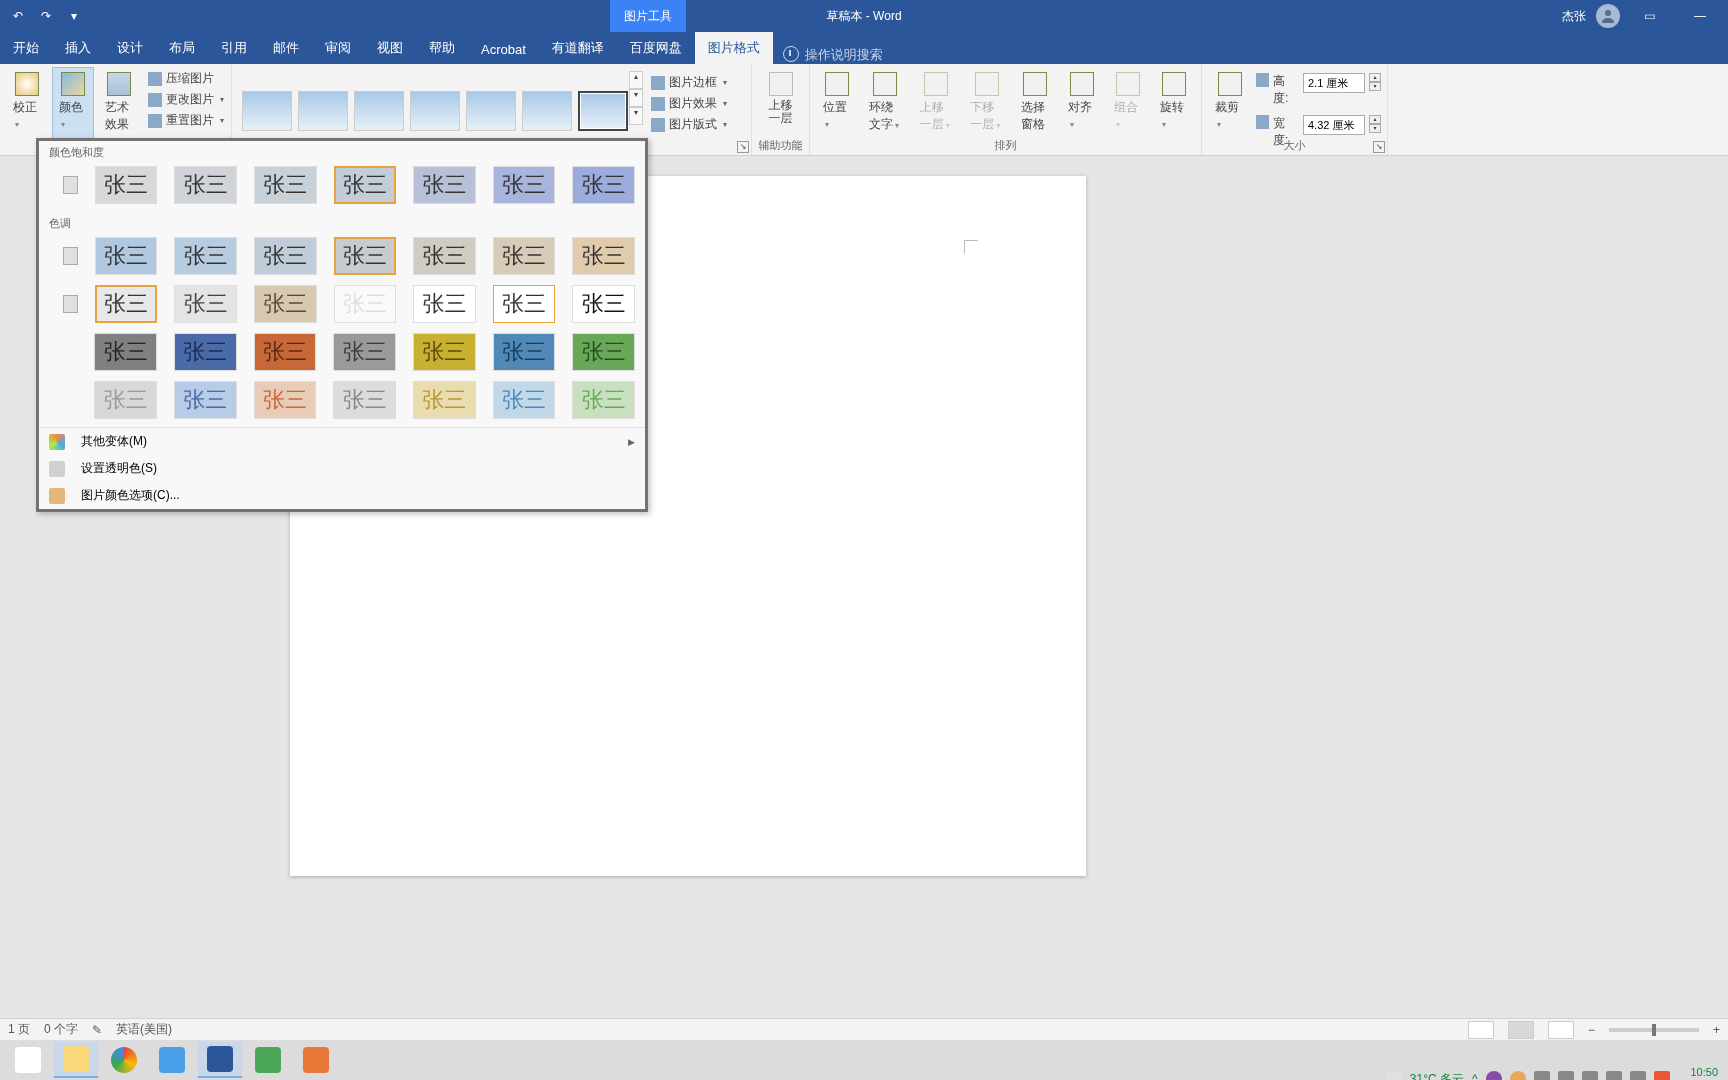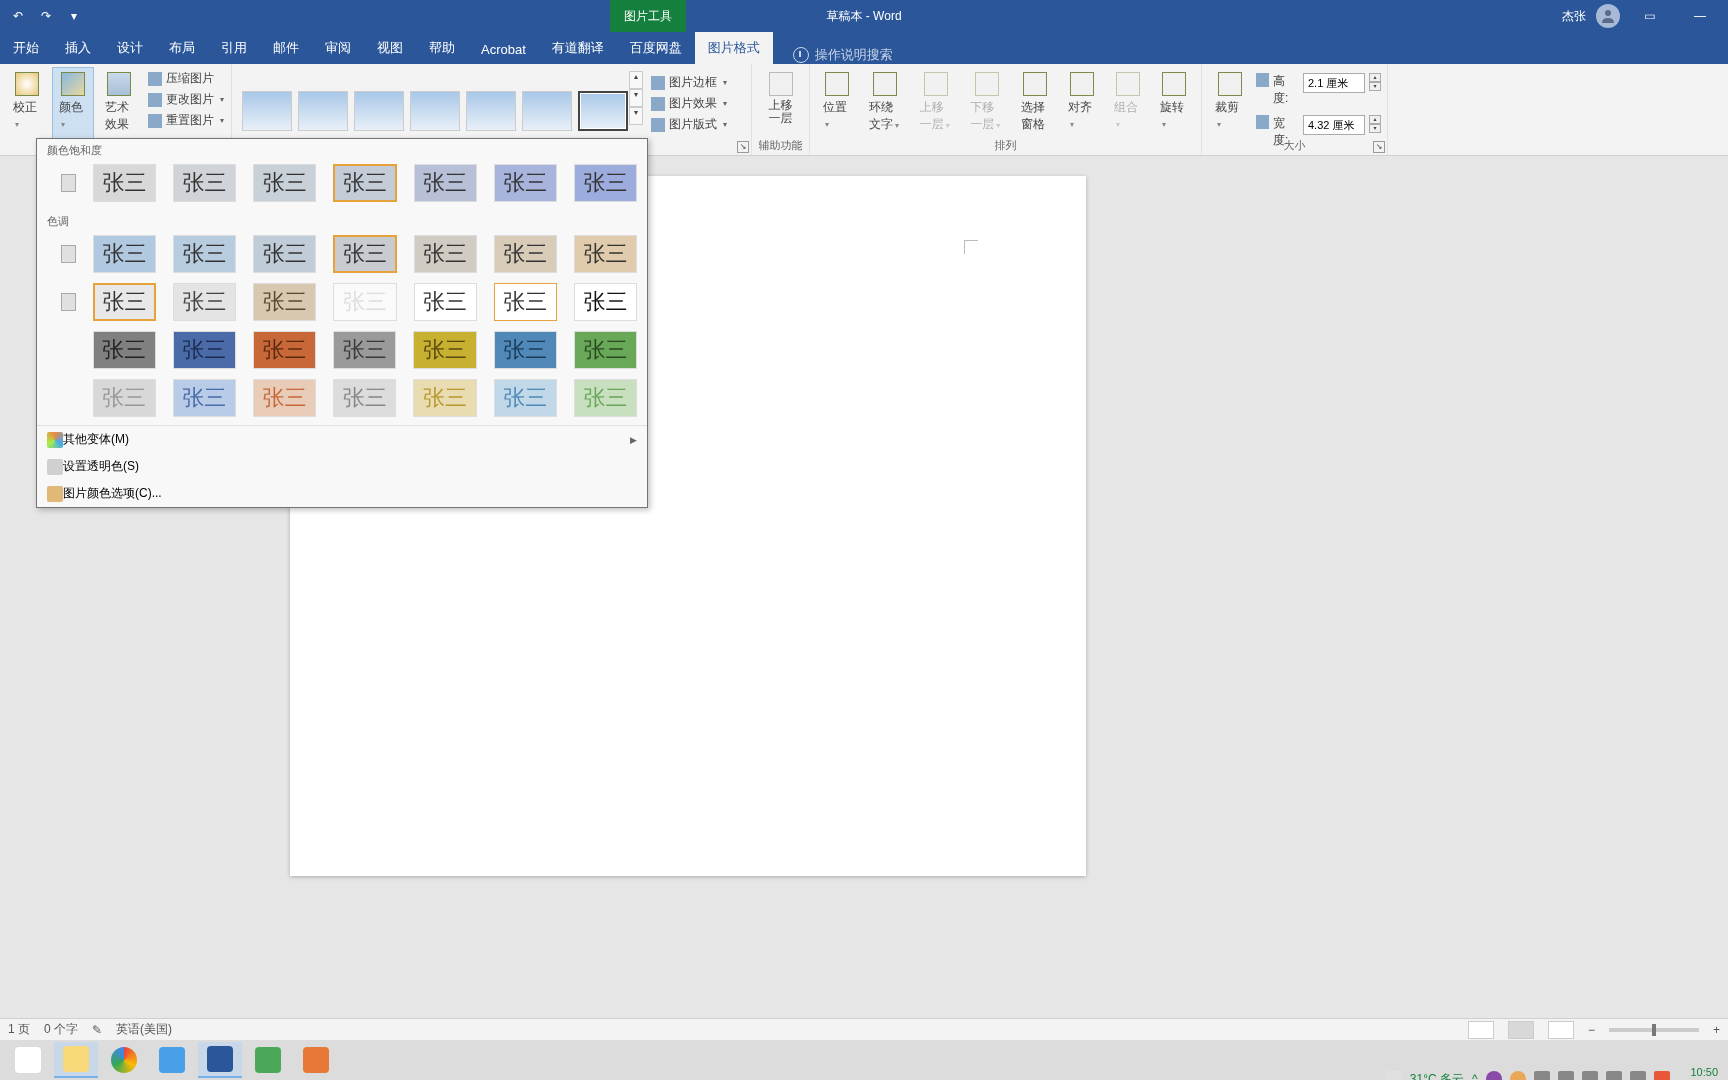--- a/index.html
+++ b/index.html
@@ -3,30 +3,30 @@
 <meta charset="utf-8">
 <style>
 * { margin: 0; padding: 0; box-sizing: border-box; font-family: "Microsoft YaHei", sans-serif; }
 body { background: #e6e6e6; width: 1728px; height: 1080px; overflow: hidden; position: relative; }
 
 
 .titlebar { height: 32px; background: #2b579a; display: flex; align-items: center; color: #fff; font-size: 12px; position: relative; }
 .titlebar .qat { display: flex; gap: 8px; padding-left: 8px; align-items: center; }
 .titlebar .qat-btn { width: 20px; height: 20px; display: flex; align-items: center; justify-content: center; cursor: pointer; }
 .titlebar .doc-title { position: absolute; left: 50%; transform: translateX(-50%); }
-.titlebar .tool-tab { position: absolute; left: 610px; background: #15803d; height: 32px; padding: 0 14px; display: flex; align-items: center; }
+.titlebar .tool-tab { position: absolute; left: 610px; background: #3b82f6; height: 32px; padding: 0 14px; display: flex; align-items: center; }
 .titlebar .right { position: absolute; right: 0; display: flex; align-items: center; gap: 10px; padding-right: 8px; }
 .titlebar .avatar { width: 24px; height: 24px; border-radius: 50%; background: #a6b9d6; display: flex; align-items: center; justify-content: center; }
 .titlebar .win-btn { width: 40px; height: 30px; display: flex; align-items: center; justify-content: center; }
 
 
 .ribbon-tabs { height: 32px; background: #2b579a; display: flex; align-items: flex-end; color: #fff; font-size: 13px; }
 .ribbon-tabs .tab { padding: 7px 13px; cursor: pointer; }
 .ribbon-tabs .tab.active { background: #f3f3f3; color: #2b579a; }
-.ribbon-tabs .tell-me { display: flex; align-items: center; gap: 6px; padding: 0 20px; color: #c9d5e8; }
+.ribbon-tabs .tell-me { display: flex; align-items: flex-start; gap: 6px; padding: 0 10px; color: #c9d5e8; }
 .tell-me-icon { width: 16px; height: 16px; border: 1.5px solid #c9d5e8; border-radius: 50%; position: relative; }
 .tell-me-icon::after { content: ""; position: absolute; width: 2px; height: 6px; background: #c9d5e8; left: 5px; top: 3px; }
 
 
 .ribbon { height: 92px; background: #f3f3f3; border-bottom: 1px solid #d0d0d0; display: flex; font-size: 12px; color: #444; }
 .group { border-right: 1px solid #e1e1e1; padding: 3px 6px 0 6px; display: flex; flex-direction: column; position: relative; }
 .group-label { position: absolute; bottom: 2px; left: 0; right: 0; text-align: center; font-size: 11px; color: #666; }
 .group-content { display: flex; gap: 4px; flex: 1; }
 .big-btn { display: flex; flex-direction: column; align-items: center; justify-content: flex-start; padding: 4px 6px; cursor: pointer; min-width: 42px; gap: 3px; border: 1px solid transparent; }
 .big-btn.active { background: #cde0f2; border: 1px solid #9bbfdd; }
@@ -50,29 +50,29 @@
 .spinner { display: flex; flex-direction: column; }
 .spinner div { width: 12px; height: 9px; border: 1px solid #ababab; font-size: 6px; text-align: center; line-height: 7px; background: #f0f0f0; cursor: pointer; }
 .launcher { position: absolute; right: 2px; bottom: 2px; width: 12px; height: 12px; border: 1px solid #999; font-size: 8px; text-align: center; cursor: pointer; }
 
 
 .doc-area { position: absolute; top: 156px; left: 0; right: 0; bottom: 50px; background: #e6e6e6; }
 .page { position: absolute; left: 290px; top: 20px; width: 796px; height: 700px; background: #fff; box-shadow: 0 1px 4px rgba(0,0,0,0.25); }
 .selection-handle { position: absolute; left: 964px; top: 84px; width: 14px; height: 14px; border-top: 1px solid #bbb; border-left: 1px solid #bbb; }
 
 
-.color-panel { position: absolute; left: 36px; top: 138px; width: 612px; background: #f8f8f8; border: 1px solid #737373; box-shadow: 2px 2px 6px rgba(0,0,0,0.25); z-index: 10; font-size: 12px; }
+.color-panel { position: absolute; left: 36px; top: 138px; width: 612px; background: #f8f8f8; border: 3px solid #737373; box-shadow: 2px 2px 6px rgba(0,0,0,0.25); z-index: 10; font-size: 12px; }
 .panel-section-label { padding: 4px 10px; color: #666; font-size: 11px; }
 .swatch-row { display: flex; gap: 17px; padding: 2px 10px 8px 24px; align-items: center; }
 .row-icon { width: 18px; height: 18px; background: #e0e0e0; border: 1px solid #aaa; }
 .swatch { width: 78px; height: 38px; display: flex; align-items: center; justify-content: center; font-family: "KaiTi","STKaiti",serif; font-size: 22px; color: #333; cursor: pointer; border: 1px solid #ddd; }
 .swatch.sel { border: 1px solid #e8a23c; background: #fff; box-shadow: 0 0 0 1px #e8a23c inset; }
 .swatch.hover { border: 1px solid #e8a23c; }
 .panel-footer { border-top: 1px solid #e0e0e0; }
-.panel-item { display: flex; align-items: center; gap: 0; padding: 5px 10px; cursor: pointer; position: relative; }
+.panel-item { display: flex; align-items: center; gap: 16px; padding: 5px 10px; cursor: pointer; position: relative; }
 .panel-item-icon { width: 16px; height: 16px; background: #d8a060; border-radius: 2px; }
 .panel-item .arrow { position: absolute; right: 10px; font-size: 9px; color: #666; }
 
 
 .statusbar { position: absolute; bottom: 40px; left: 0; right: 0; height: 22px; background: #f3f3f3; border-top: 1px solid #d0d0d0; display: flex; align-items: center; font-size: 12px; color: #555; padding: 0 8px; gap: 14px; }
 .statusbar .spacer { flex: 1; }
 .view-btn { width: 26px; height: 18px; border: 1px solid #ccc; background: #fff; cursor: pointer; }
 .view-btn.active { background: #d8d8d8; }
 .zoom-slider { width: 90px; height: 4px; background: #ccc; position: relative; }
 .zoom-slider .thumb { position: absolute; left: 48%; top: -4px; width: 4px; height: 12px; background: #777; }

